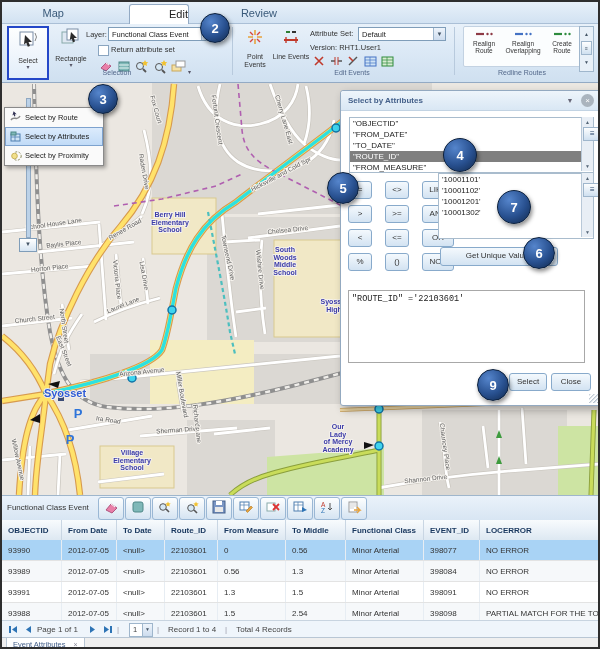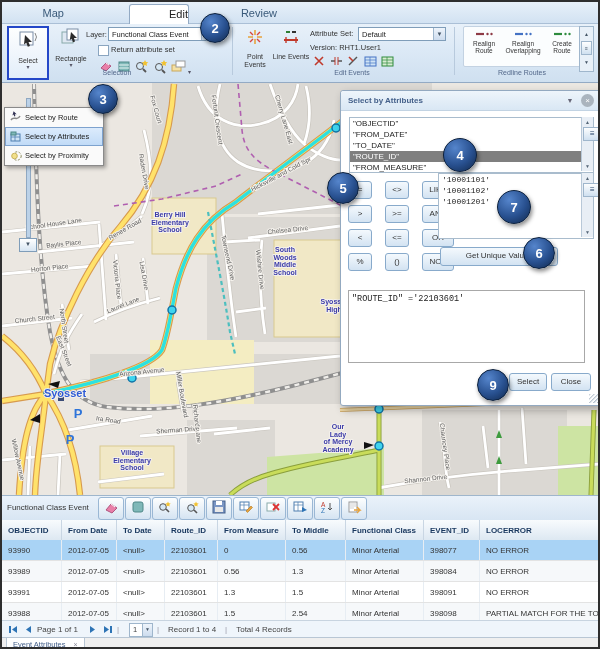--- a/index.html
+++ b/index.html
@@ -51,21 +51,21 @@
            border:1px solid #0a1f3c;box-shadow:1.5px 2.5px 4px rgba(0,0,0,.45);}
   
   #dialog{position:absolute;left:338px;top:88px;width:259px;height:314px;background:#fff;border:1px solid #93a9c0;border-radius:3px;
           box-shadow:3px 4px 8px rgba(0,0,0,.3);z-index:20;font-size:8px;}
   #dlg-title{position:absolute;left:0;top:0;right:0;height:19px;background:linear-gradient(#eef5fb,#d9e7f4);border-bottom:1px solid #c2d3e3;
              border-radius:3px 3px 0 0;color:#44608a;font-weight:bold;font-size:8px;line-height:19px;padding-left:7px;}
   #dlg-menu{position:absolute;right:24px;top:0;width:12px;text-align:center;color:#667;font-size:7px;line-height:19px;}
   #dlg-close{position:absolute;right:6px;top:3px;width:13px;height:13px;border-radius:50%;background:#aab4be;color:#fff;font-size:8px;line-height:13px;text-align:center;}
   .listbox{position:absolute;background:#fff;border:1px solid #a9bccd;overflow:hidden;}
   #fields-list{left:8px;top:26px;width:243px;height:54px;}
-  #values-list{left:97px;top:82px;width:154px;height:64px;font-family:Liberation Mono, monospace;}
+  #values-list{left:97px;top:82px;width:154px;height:64px;}
   .litem{height:11px;line-height:11px;padding-left:3px;color:#222;white-space:nowrap;}
   .litem.sel{background:#7f7f7f;color:#fff;}
   .vscroll{position:absolute;right:0;top:0;bottom:0;width:11px;background:#e8eef5;border-left:1px solid #b8c8d8;font-size:5px;color:#567;text-align:center;}
   .vscroll .up,.vscroll .dn{height:10px;line-height:10px;}
   .vscroll .th{height:14px;line-height:14px;background:linear-gradient(#fdfefe,#cfe0f0);border:1px solid #9fb6cc;margin:0 1px;}
   #ops{position:absolute;left:7px;top:90px;display:grid;grid-template-columns:24px 24px 32px;column-gap:13px;row-gap:6px;}
   .opbtn,.dlgbtn{height:16px;border:1px solid #88aacb;border-radius:3px;background:linear-gradient(#f4f9fd,#d3e3f2);
           font-size:8px;color:#333;text-align:center;line-height:15px;font-family:"Liberation Sans",sans-serif;}
   #btn-unique{position:absolute;left:99px;top:156px;width:116px;height:17px;line-height:16px;}
   #where-label{position:absolute;left:8px;top:184px;color:#444;}
@@ -431,20 +431,21 @@
         <div class="opbtn">%</div>
         <div class="opbtn">()</div>
         <div class="opbtn">NOT</div>
       </div>
 
     <div class="listbox" id="values-list">
 
     <div class="litem">'10001101'</div>
         <div class="litem">'10001102'</div>
         <div class="litem">'10001201'</div>
+        <div class="litem">'10001302'</div>
       </div>
     <div class="vscroll" style="left:240px;top:82px;height:64px;right:auto">
       <div class="up">▲</div>
       <div class="th">≡</div>
       <div class="dn" style="position:absolute;bottom:0;width:100%">▼</div>
     </div>
 
     <div class="opbtn" id="btn-unique">Get Unique Values</div>
     <div id="querybox">"ROUTE_ID" ='22103601'</div>
     <div class="opbtn" id="btn-dselect">Select</div>

